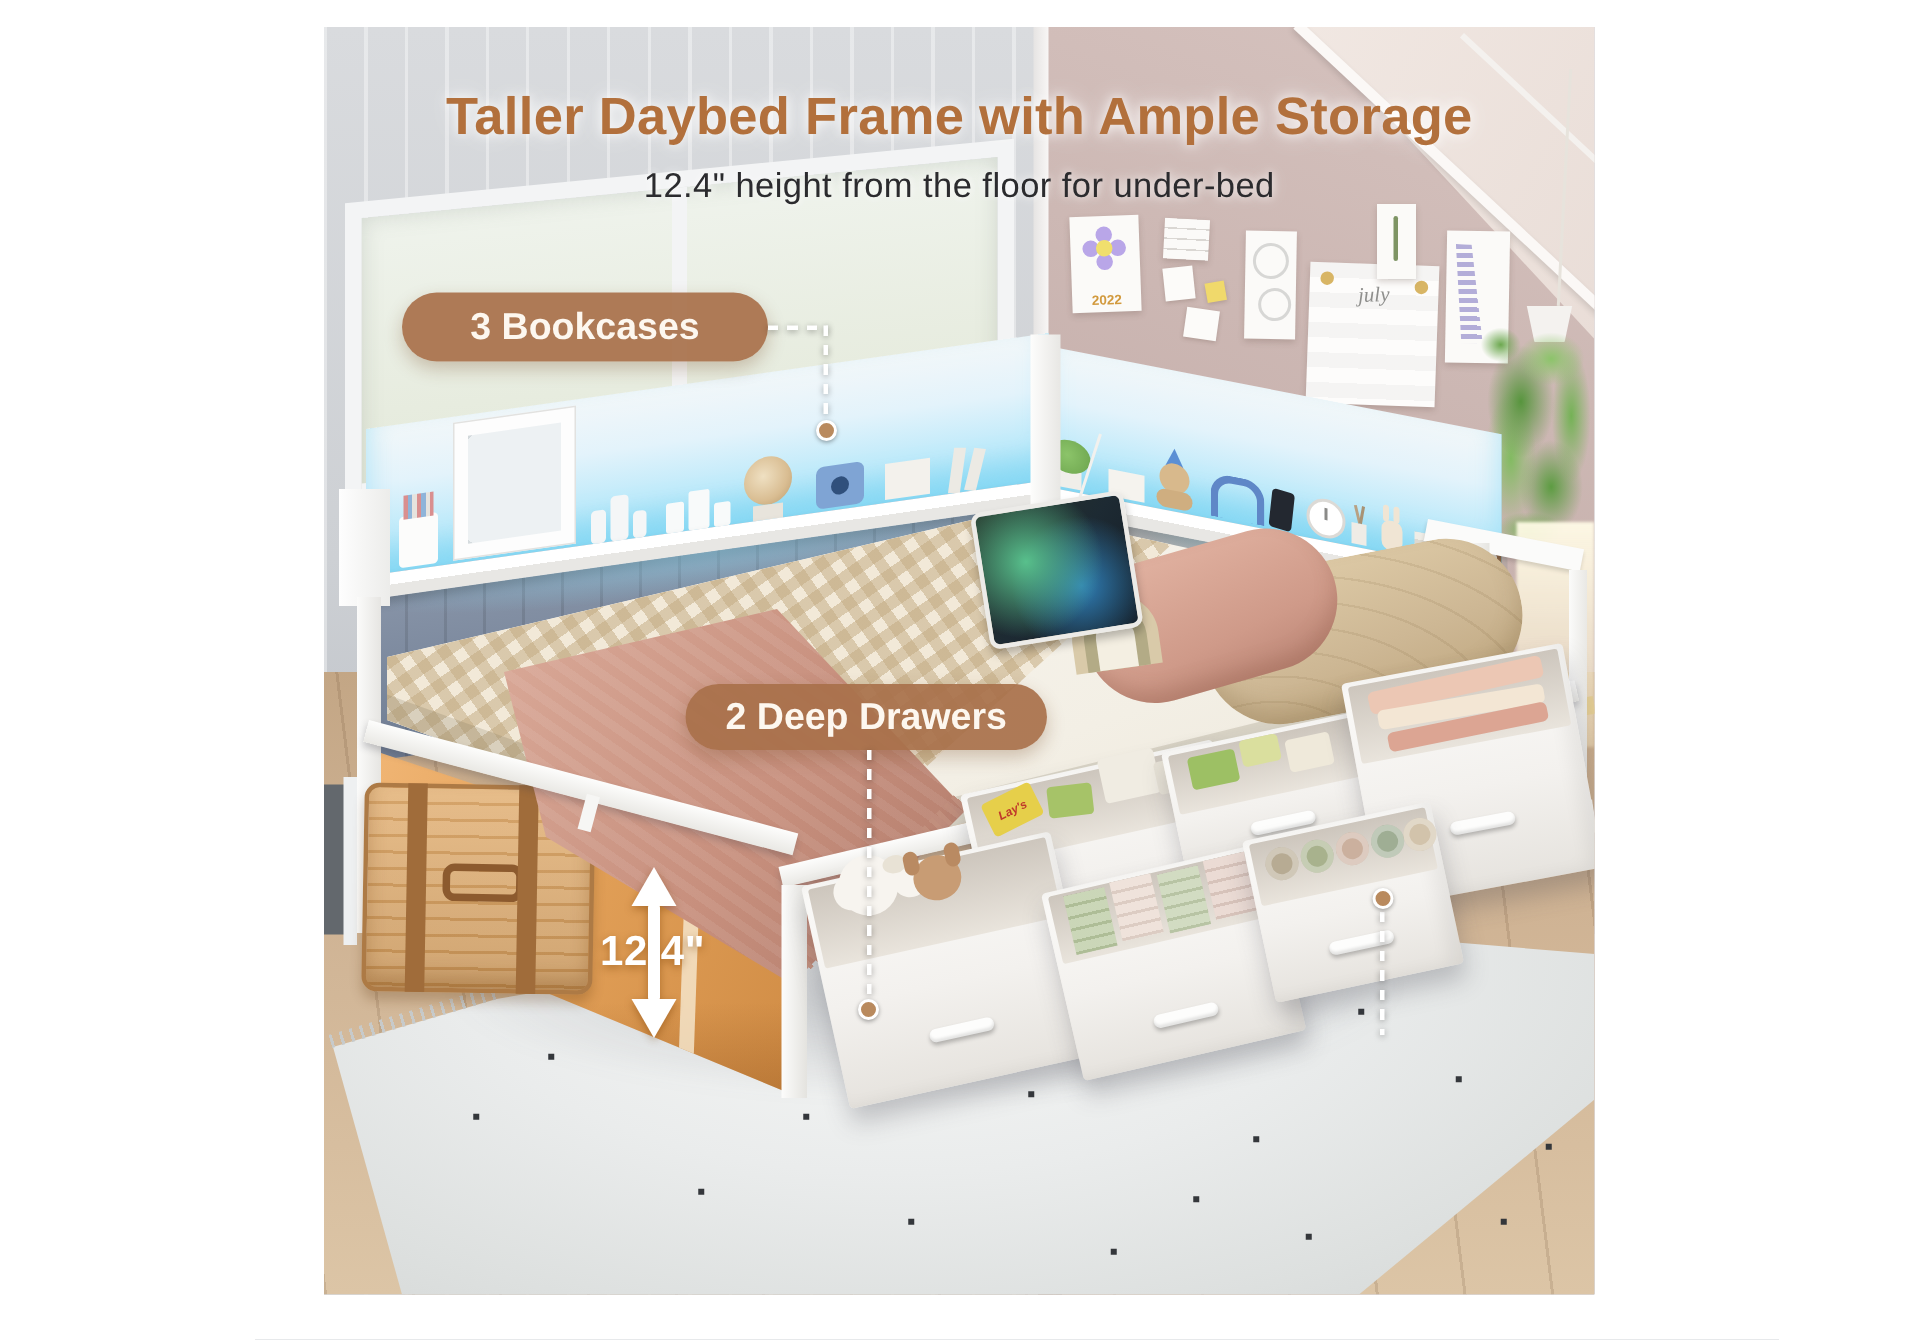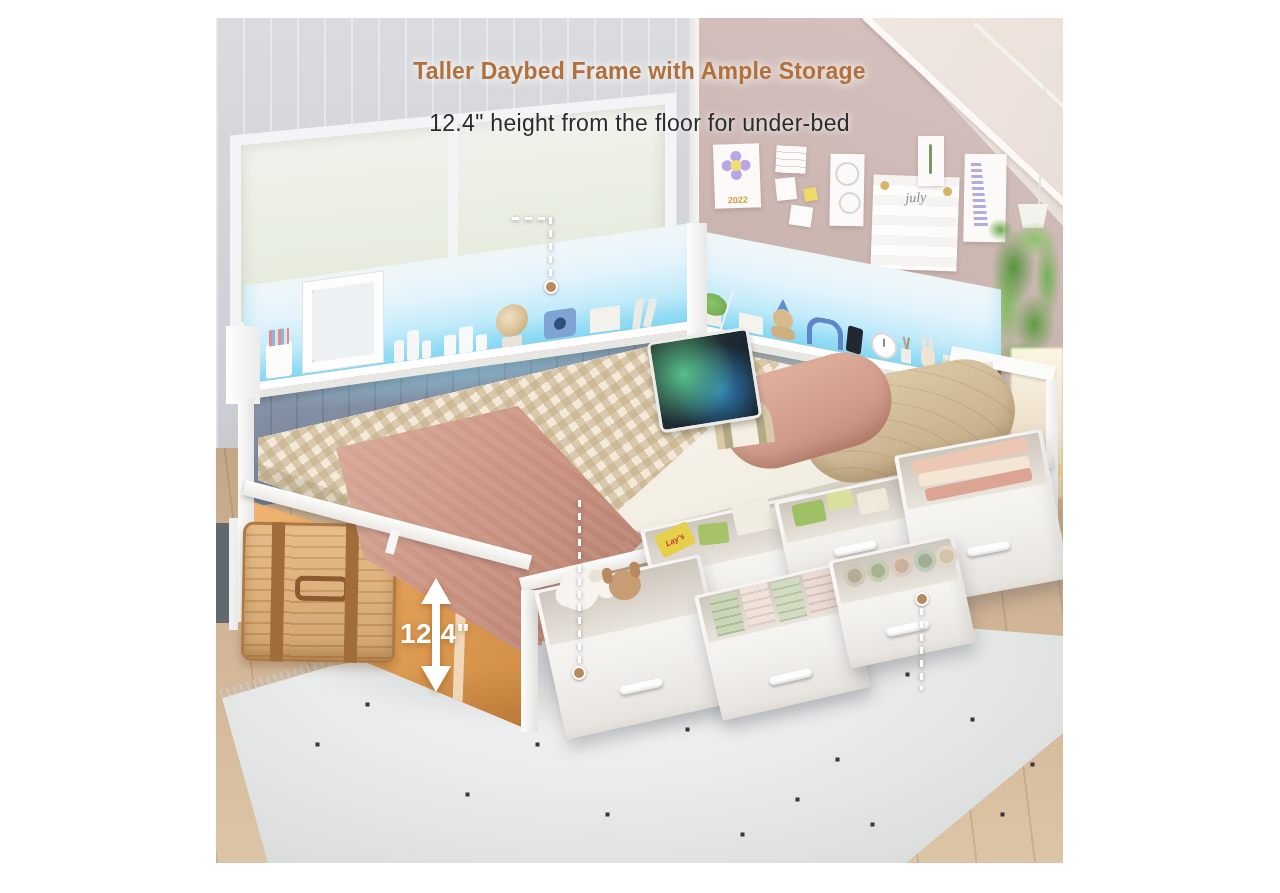--- a/index.html
+++ b/index.html
@@ -267,21 +267,21 @@
   .fold{position:absolute;width:28px;height:40px;background:repeating-linear-gradient(180deg,rgba(255,255,255,.25) 0 6px,rgba(0,0,0,.06) 6px 8px)}
   .f1{left:10px;top:2px;background-color:#b9c9a0}
   .f2{left:42px;top:0px;background-color:#ead9cf}
   .f3{left:74px;top:2px;background-color:#c3d0ae}
   .f4{left:106px;top:0px;background-color:#e4cfc6}
   .roll{position:absolute;top:6px;width:22px;height:22px;border-radius:50%;box-shadow:inset 0 0 0 4px rgba(255,255,255,.35)}
   .r1{left:8px;background:#b7ab93}.r2{left:32px;background:#a8b28d}.r3{left:56px;background:#cbb09e}
   .r4{left:80px;background:#9fae94}.r5{left:102px;background:#d2c3ab}
 
   
-  .headline{position:absolute;left:0;right:0;top:40px;text-align:center;font-size:23px;font-weight:bold;
+  .headline{position:absolute;left:0;right:0;top:40px;text-align:center;font-size:35px;font-weight:bold;
     color:var(--accent-brown);letter-spacing:.2px;
     text-shadow:0 0 8px rgba(255,255,255,.95),0 0 18px rgba(255,255,255,.65)}
   .subhead{position:absolute;left:0;right:0;top:92px;text-align:center;font-size:23px;color:#2b2b2e;
     letter-spacing:.3px;text-shadow:0 0 6px rgba(255,255,255,.85),0 0 12px rgba(255,255,255,.5)}
 
   
   .badge{position:absolute;display:flex;align-items:center;justify-content:center;border-radius:999px;
     background:var(--badge-bg);color:#fdf7ef;font-weight:bold;box-shadow:0 5px 12px rgba(110,65,25,.28)}
   .badge-bookcases{left:52px;top:177px;width:244px;height:46px;font-size:25px}
   .badge-deep{left:241px;top:438px;width:241px;height:44px;font-size:25px}
@@ -495,20 +495,26 @@
       <div class="roll r3"></div>
       <div class="roll r4"></div>
       <div class="roll r5"></div>
     </div>
     <div class="handle" style="left:42px;top:78px"></div>
   </div>
 
   <div class="headline">Taller Daybed Frame with Ample Storage</div>
   <div class="subhead">12.4" height from the floor for under-bed</div>
 
+  <div class="badge badge-bookcases">
+    <span>3 Bookcases</span>
+  </div>
+  <div class="badge badge-deep">
+    <span>2 Deep Drawers</span>
+  </div>
   <div class="dash-h l1h"></div>
   <div class="dash-v l1v"></div>
   <div class="dash-v l2v"></div>
   <div class="dash-v l3v"></div>
   <div class="cdot d1"></div>
   <div class="cdot d2"></div>
   <div class="cdot d3"></div>
 
   <div class="measure">
     <div class="arr-up"></div>

